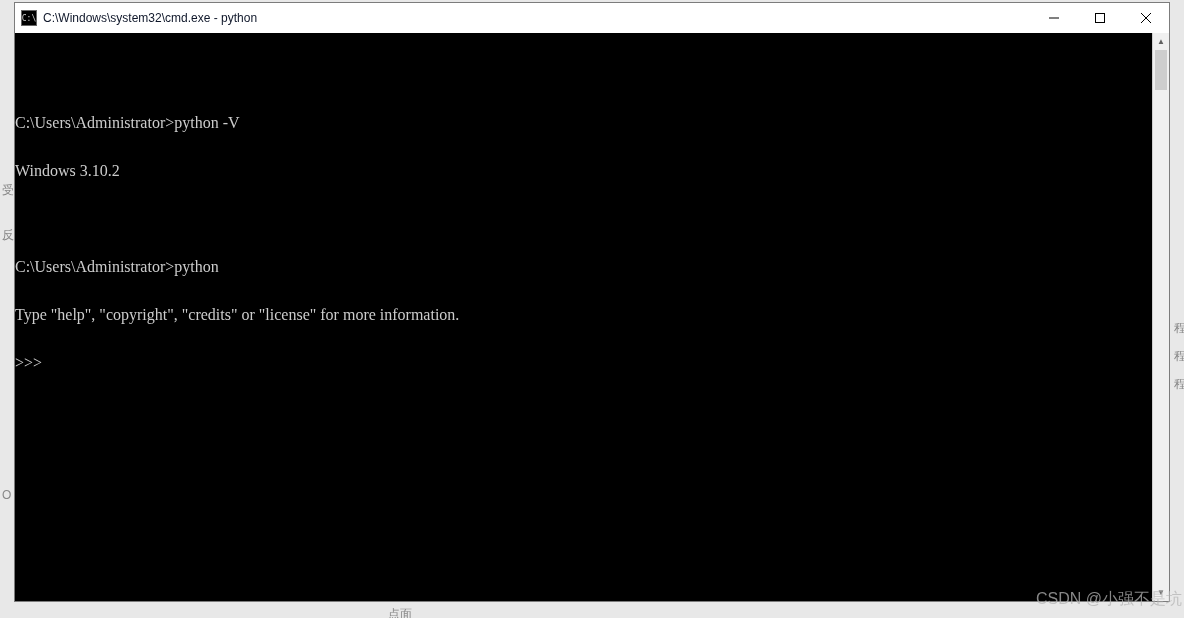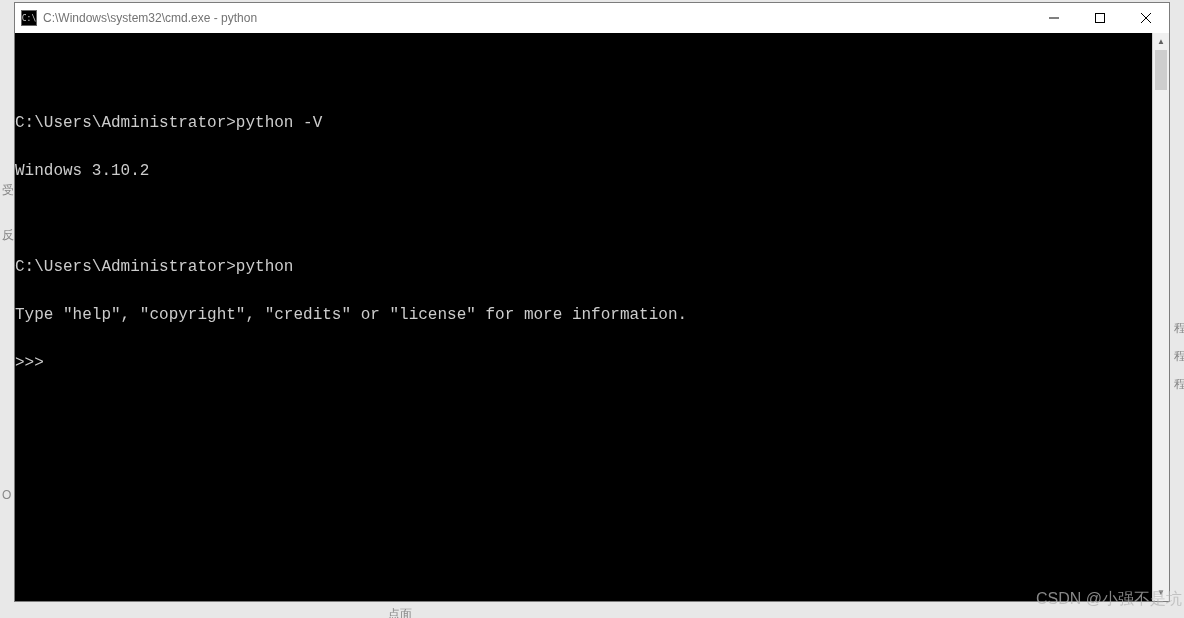--- a/index.html
+++ b/index.html
@@ -45,21 +45,21 @@
     display: flex;
     align-items: center;
     justify-content: center;
     font-size: 8px;
     color: #ccc;
     font-family: monospace;
     margin-right: 6px;
   }
   .titlebar .title-text {
     font-size: 12px;
-    color: #737373;
+    color: #0f172a;
     flex: 1;
   }
   .titlebar .controls {
     display: flex;
     height: 100%;
   }
   .titlebar .ctrl {
     width: 46px;
     height: 100%;
     display: flex;
@@ -73,21 +73,21 @@
 
   .client {
     flex: 1;
     display: flex;
     min-height: 0;
   }
   .terminal {
     flex: 1;
     background: #000;
     color: #cccccc;
-    font-family: Liberation Mono, monospace;
+    font-family: Liberation Serif, serif;
     font-size: 16px;
     line-height: 16px;
     padding: 2px 0 0 0;
     white-space: pre;
     overflow: hidden;
   }
   .terminal .line { min-height: 16px; }
 
   .scrollbar {
     width: 17px;

